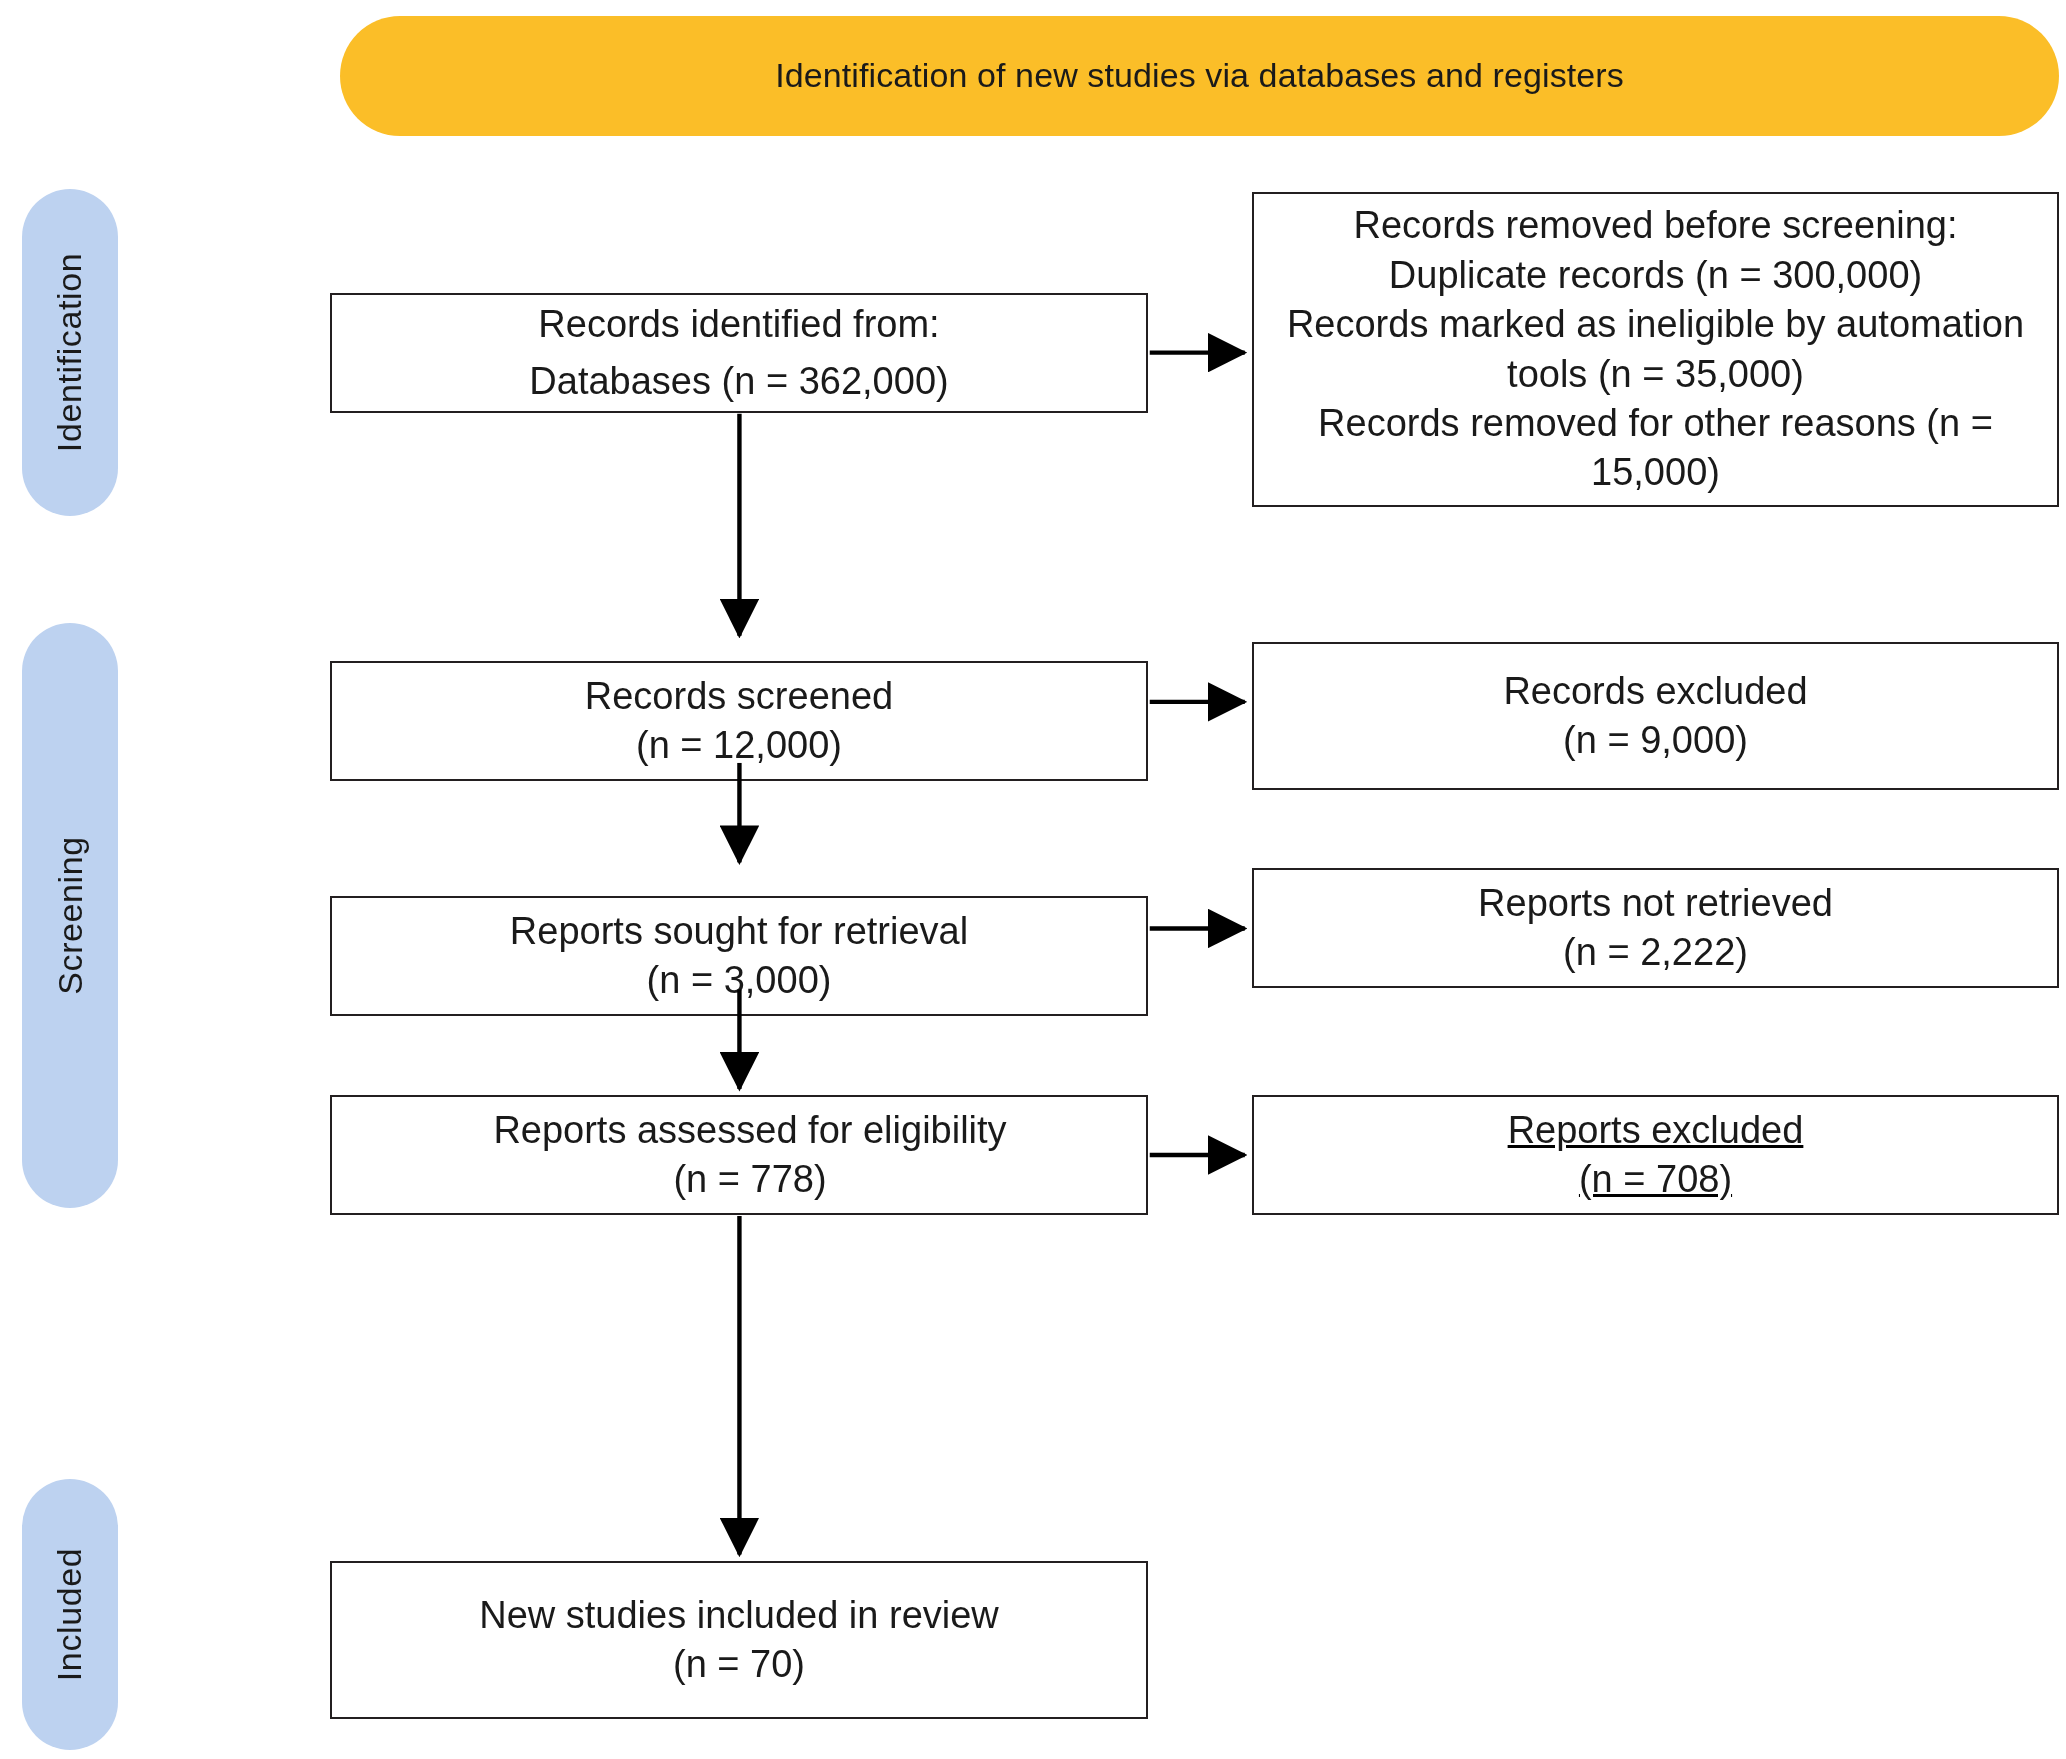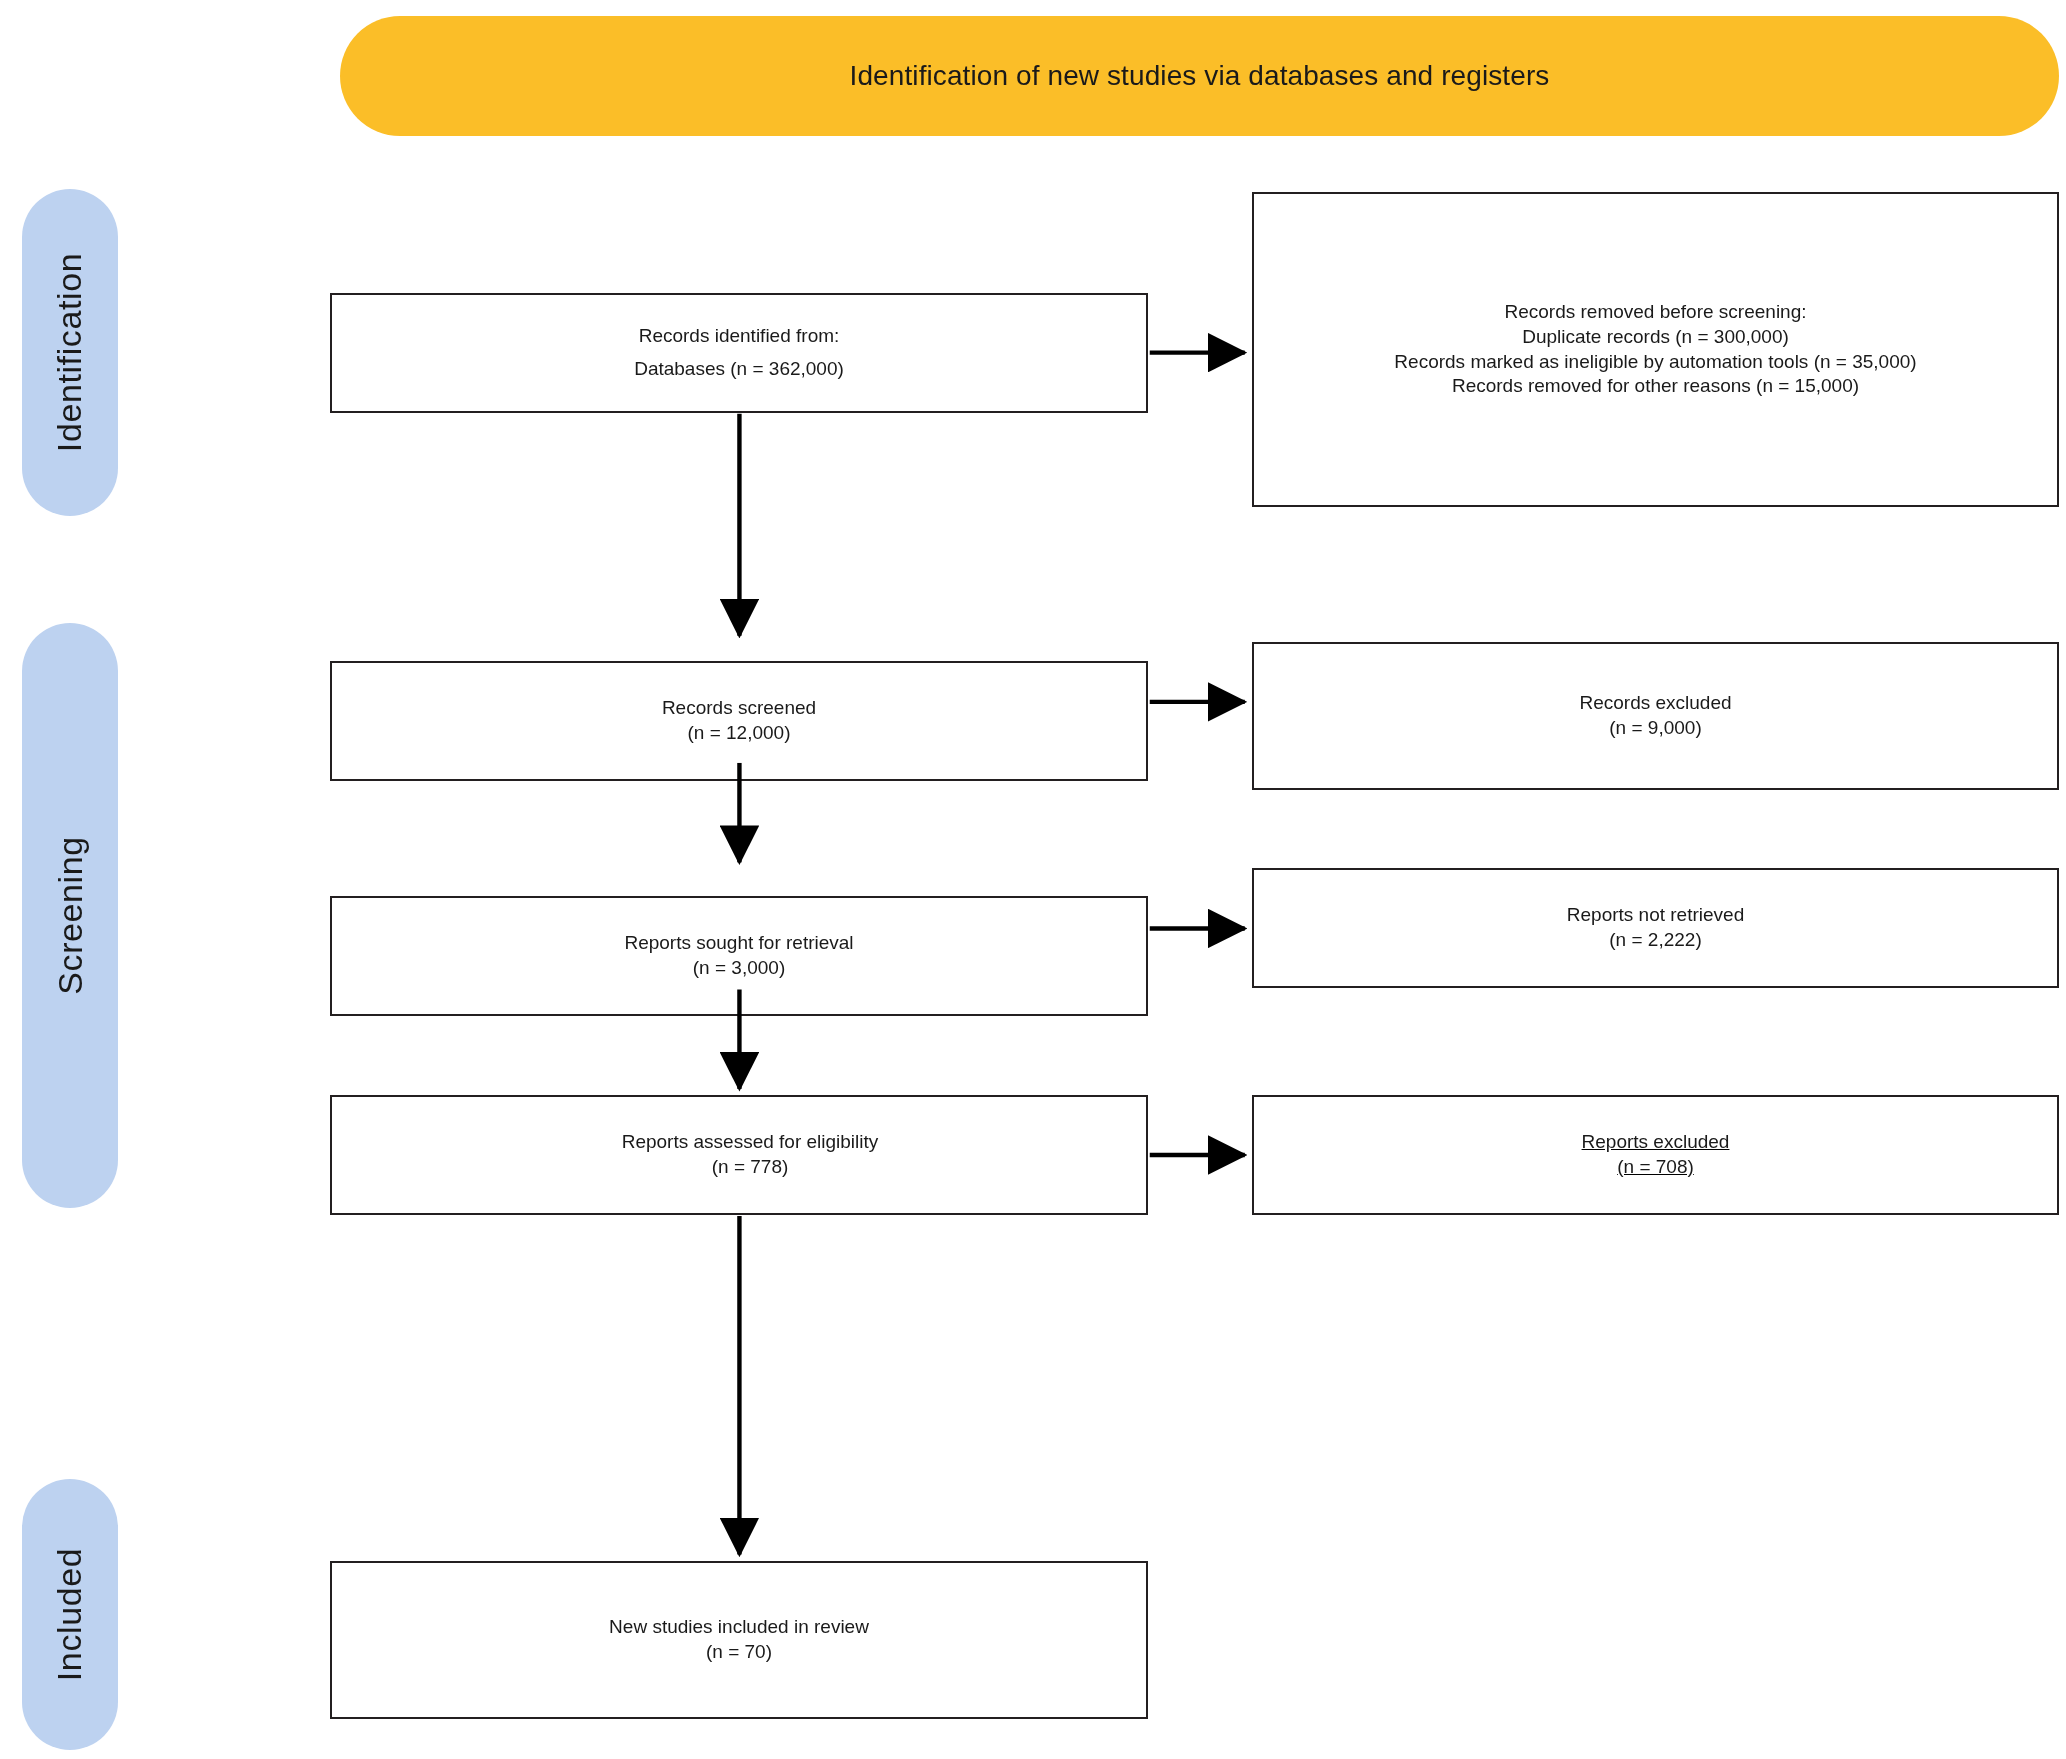--- a/index.html
+++ b/index.html
@@ -28,21 +28,21 @@
     top: 15.7px;
     width: 1719px;
     height: 120px;
     background: #FBBE28;
     border-radius: 60px / 60px;
     display: flex;
     align-items: center;
     justify-content: center;
   }
   .banner-text {
-    font-size: 28px;
+    font-size: 34px;
     font-weight: 400;
     letter-spacing: 0.1px;
     color: #1a1a1a;
     text-align: center;
     white-space: nowrap;
   }
 
   
   .stage-pill {
     position: absolute;
@@ -72,21 +72,21 @@
     position: absolute;
     background: #ffffff;
     border: 2.5px solid #231f20;
     display: flex;
     flex-direction: column;
     align-items: center;
     justify-content: center;
     padding: 6.3px 14px;
   }
   .fbox .line {
-    font-size: 19px;
+    font-size: 38px;
     line-height: 1.30;
     text-align: center;
     color: #1a1a1a;
     white-space: normal;
   }
 
   .col-left  { left: 330px;  width: 818px; }
   .col-right { left: 1252px; width: 807px; }
 
   #box-identified   { top: 293px;  height: 120px; gap: 8px; }

